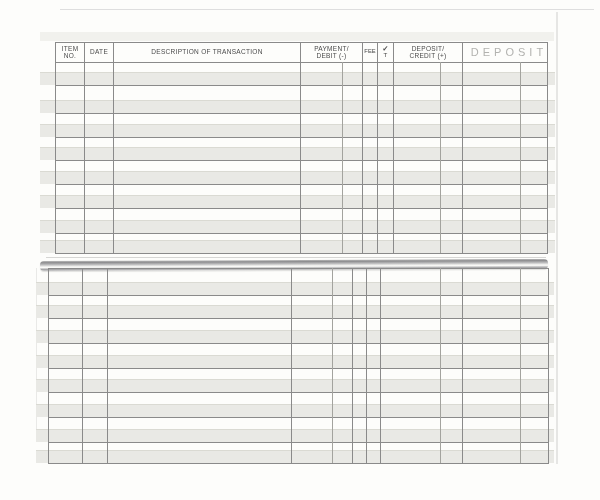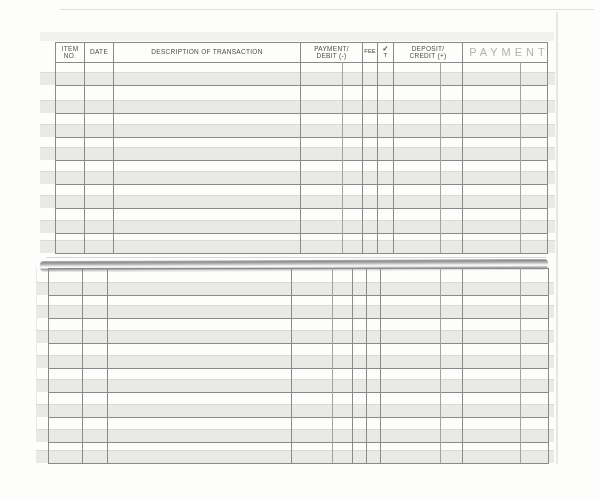--- a/index.html
+++ b/index.html
@@ -119,21 +119,21 @@
     </div>
     <div class="hcell" data-name="column-header-check-column" style="left: 378px; top: 43px; width: 15px; height: 18px;">
       <span data-name="column-header-label">✓</span>
       <span data-name="column-header-label">T</span>
     </div>
     <div class="hcell" data-name="column-header-deposit-credit" style="left: 394px; top: 43px; width: 68px; height: 18px;">
       <span data-name="column-header-label">DEPOSIT/</span>
       <span data-name="column-header-label">CREDIT (+)</span>
     </div>
     <div class="hcell balance" data-name="column-header-balance" style="left: 463px; top: 43px; width: 84px; height: 18px;">
-      <span data-name="column-header-label">PAYMENT</span>
+      <span data-name="column-header-label">DEPOSIT</span>
     </div>
     <div class="stripe" data-name="row-shading" style="left: 36px; top: 282px; width: 518px;"></div>
     <div class="rowbox" data-name="register-row" style="left: 48px; top: 268px; width: 500px; height: 27px;"></div>
     <div class="stripe" data-name="row-shading" style="left: 36px; top: 305px; width: 518px;"></div>
     <div class="rowbox" data-name="register-row" style="left: 48px; top: 295px; width: 500px; height: 23px;"></div>
     <div class="stripe" data-name="row-shading" style="left: 36px; top: 330px; width: 518px;"></div>
     <div class="rowbox" data-name="register-row" style="left: 48px; top: 318px; width: 500px; height: 25px;"></div>
     <div class="stripe" data-name="row-shading" style="left: 36px; top: 355px; width: 518px;"></div>
     <div class="rowbox" data-name="register-row" style="left: 48px; top: 343px; width: 500px; height: 25px;"></div>
     <div class="stripe" data-name="row-shading" style="left: 36px; top: 379px; width: 518px;"></div>

